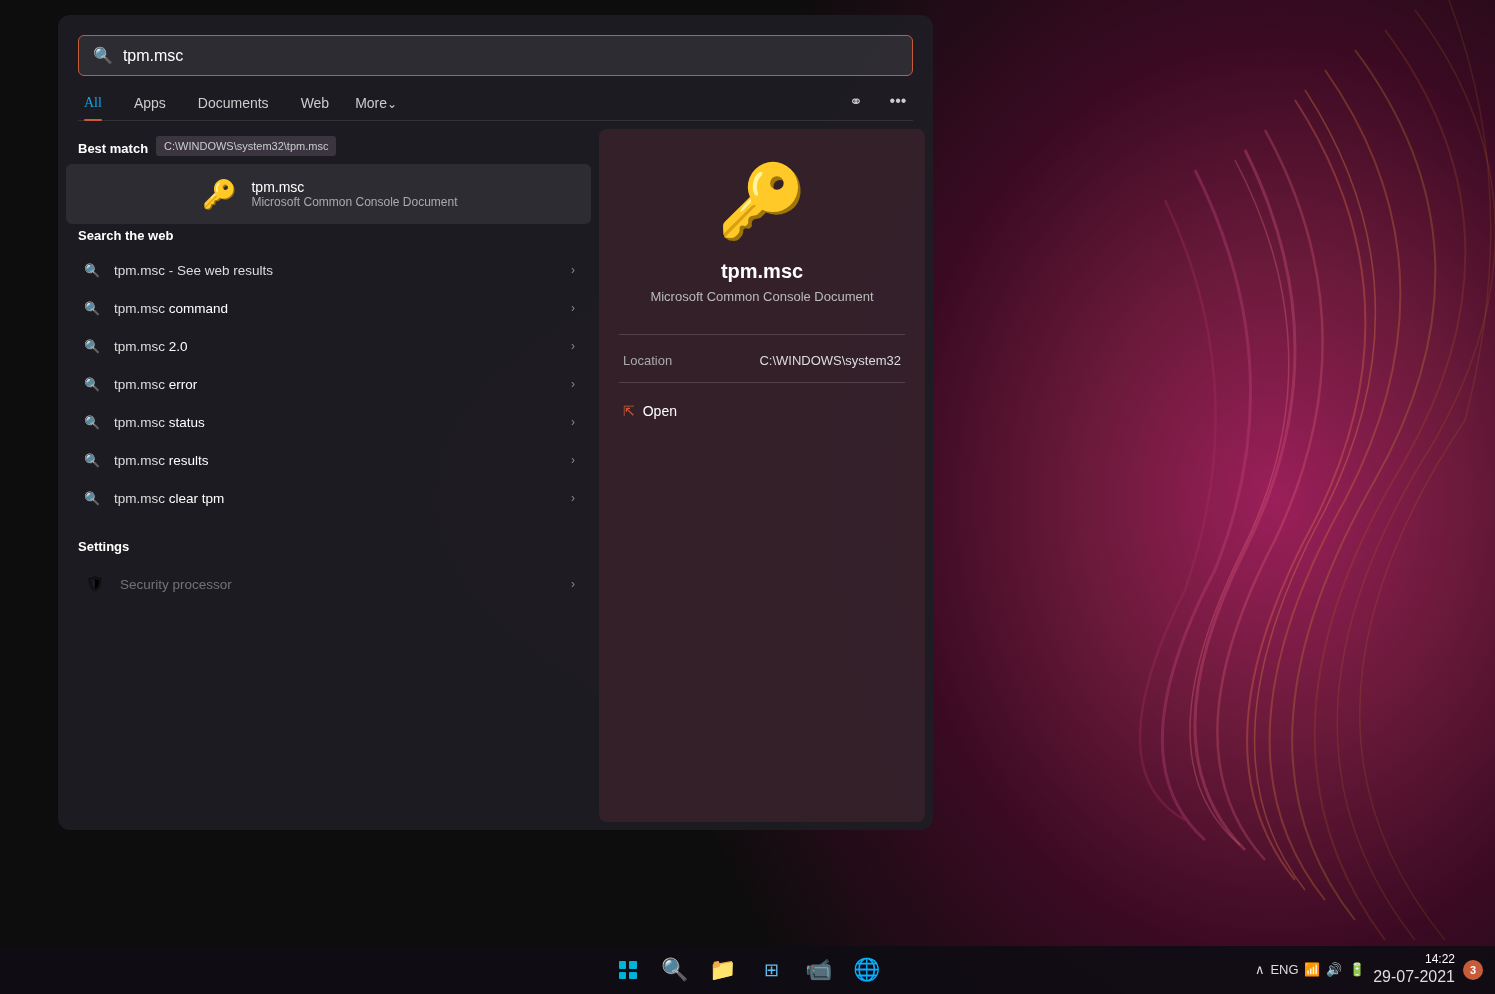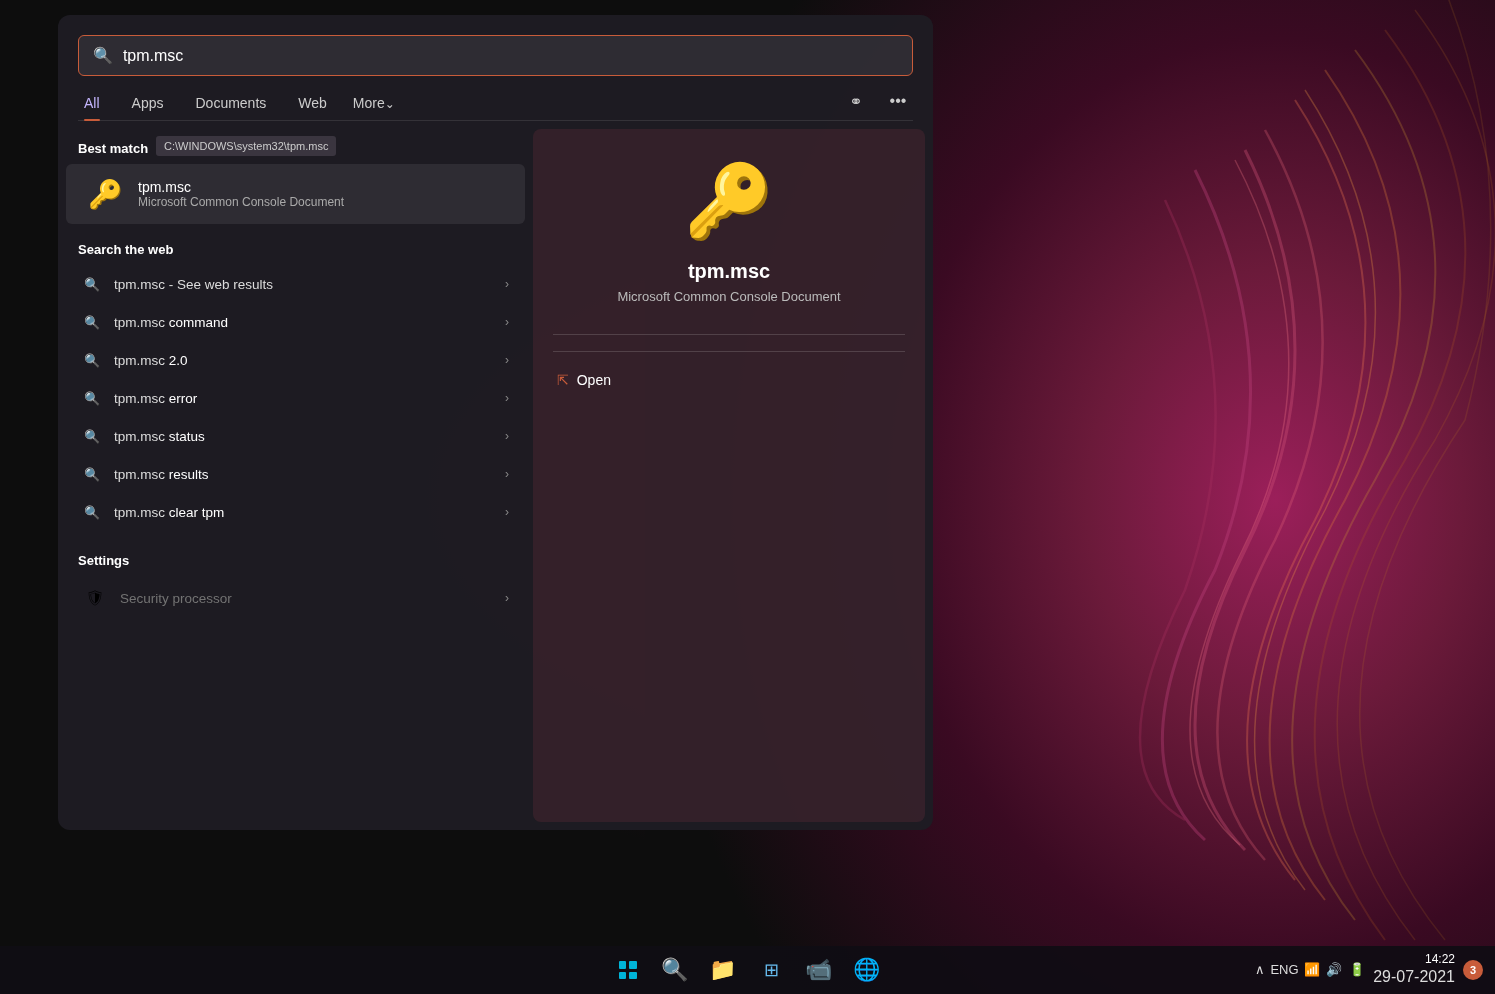--- a/index.html
+++ b/index.html
@@ -95,21 +95,22 @@
 
     .tab-item {
       padding: 8px 16px;
       color: #ccc;
       font-size: 14px;
       cursor: pointer;
       position: relative;
     }
 
     .tab-item.active {
-      color: #c4b5fd;
+      color: #0ea5e9;
+      font-family: Liberation Serif, serif;
     }
 
     .tab-item.active::after {
       content: '';
       position: absolute;
       bottom: -2px;
       left: 16px;
       right: 16px;
       height: 2px;
       background: #c85c3a;
@@ -162,21 +163,21 @@
 
     
     .content-area {
       display: flex;
       flex: 1;
       overflow: hidden;
     }
 
     
     .left-panel {
-      width: 475px;
+      width: 541px;
       flex-shrink: 0;
       padding: 16px 0;
       overflow-y: auto;
     }
 
     .section-label {
       font-size: 13px;
       font-weight: 600;
       color: #fff;
       padding: 4px 20px 8px 20px;
@@ -186,20 +187,21 @@
     .best-match-item {
       display: flex;
       align-items: center;
       gap: 12px;
       padding: 10px 20px;
       background: rgba(255,255,255,0.08);
       margin: 0 8px;
       border-radius: 6px;
       cursor: pointer;
       position: relative;
+      justify-content: center;
     }
 
     .best-match-tooltip {
       position: absolute;
       top: -28px;
       left: 90px;
       background: rgba(60,55,65,0.95);
       color: #ccc;
       font-size: 11px;
       padding: 4px 8px;
@@ -222,21 +224,20 @@
       color: #fff;
       font-weight: 500;
     }
     .best-match-desc {
       font-size: 12px;
       color: #aaa;
     }
 
     
     .web-search-section {
-      margin-top: 14px;
     }
 
     .search-web-item {
       display: flex;
       align-items: center;
       padding: 9px 20px;
       cursor: pointer;
       border-radius: 4px;
       margin: 0 4px;
     }
@@ -629,20 +630,24 @@
           <span class="search-web-arrow">›</span>
         </div>
       </div>
     </div>
 
     <div class="right-panel">
       <div class="right-panel-icon">🔑</div>
       <div class="right-panel-name">tpm.msc</div>
       <div class="right-panel-desc">Microsoft Common Console Document</div>
       <div class="right-panel-divider"></div>
+      <div class="right-panel-info">
+        <span class="right-panel-info-label">Location</span>
+        <span class="right-panel-info-value">C:\WINDOWS\system32</span>
+      </div>
       <div class="right-panel-divider2"></div>
       <div class="open-btn">
         <span class="open-btn-icon">⇱</span>
         <span class="open-btn-label">Open</span>
       </div>
     </div>
   </div>
 </div>
 
 <div class="taskbar">

